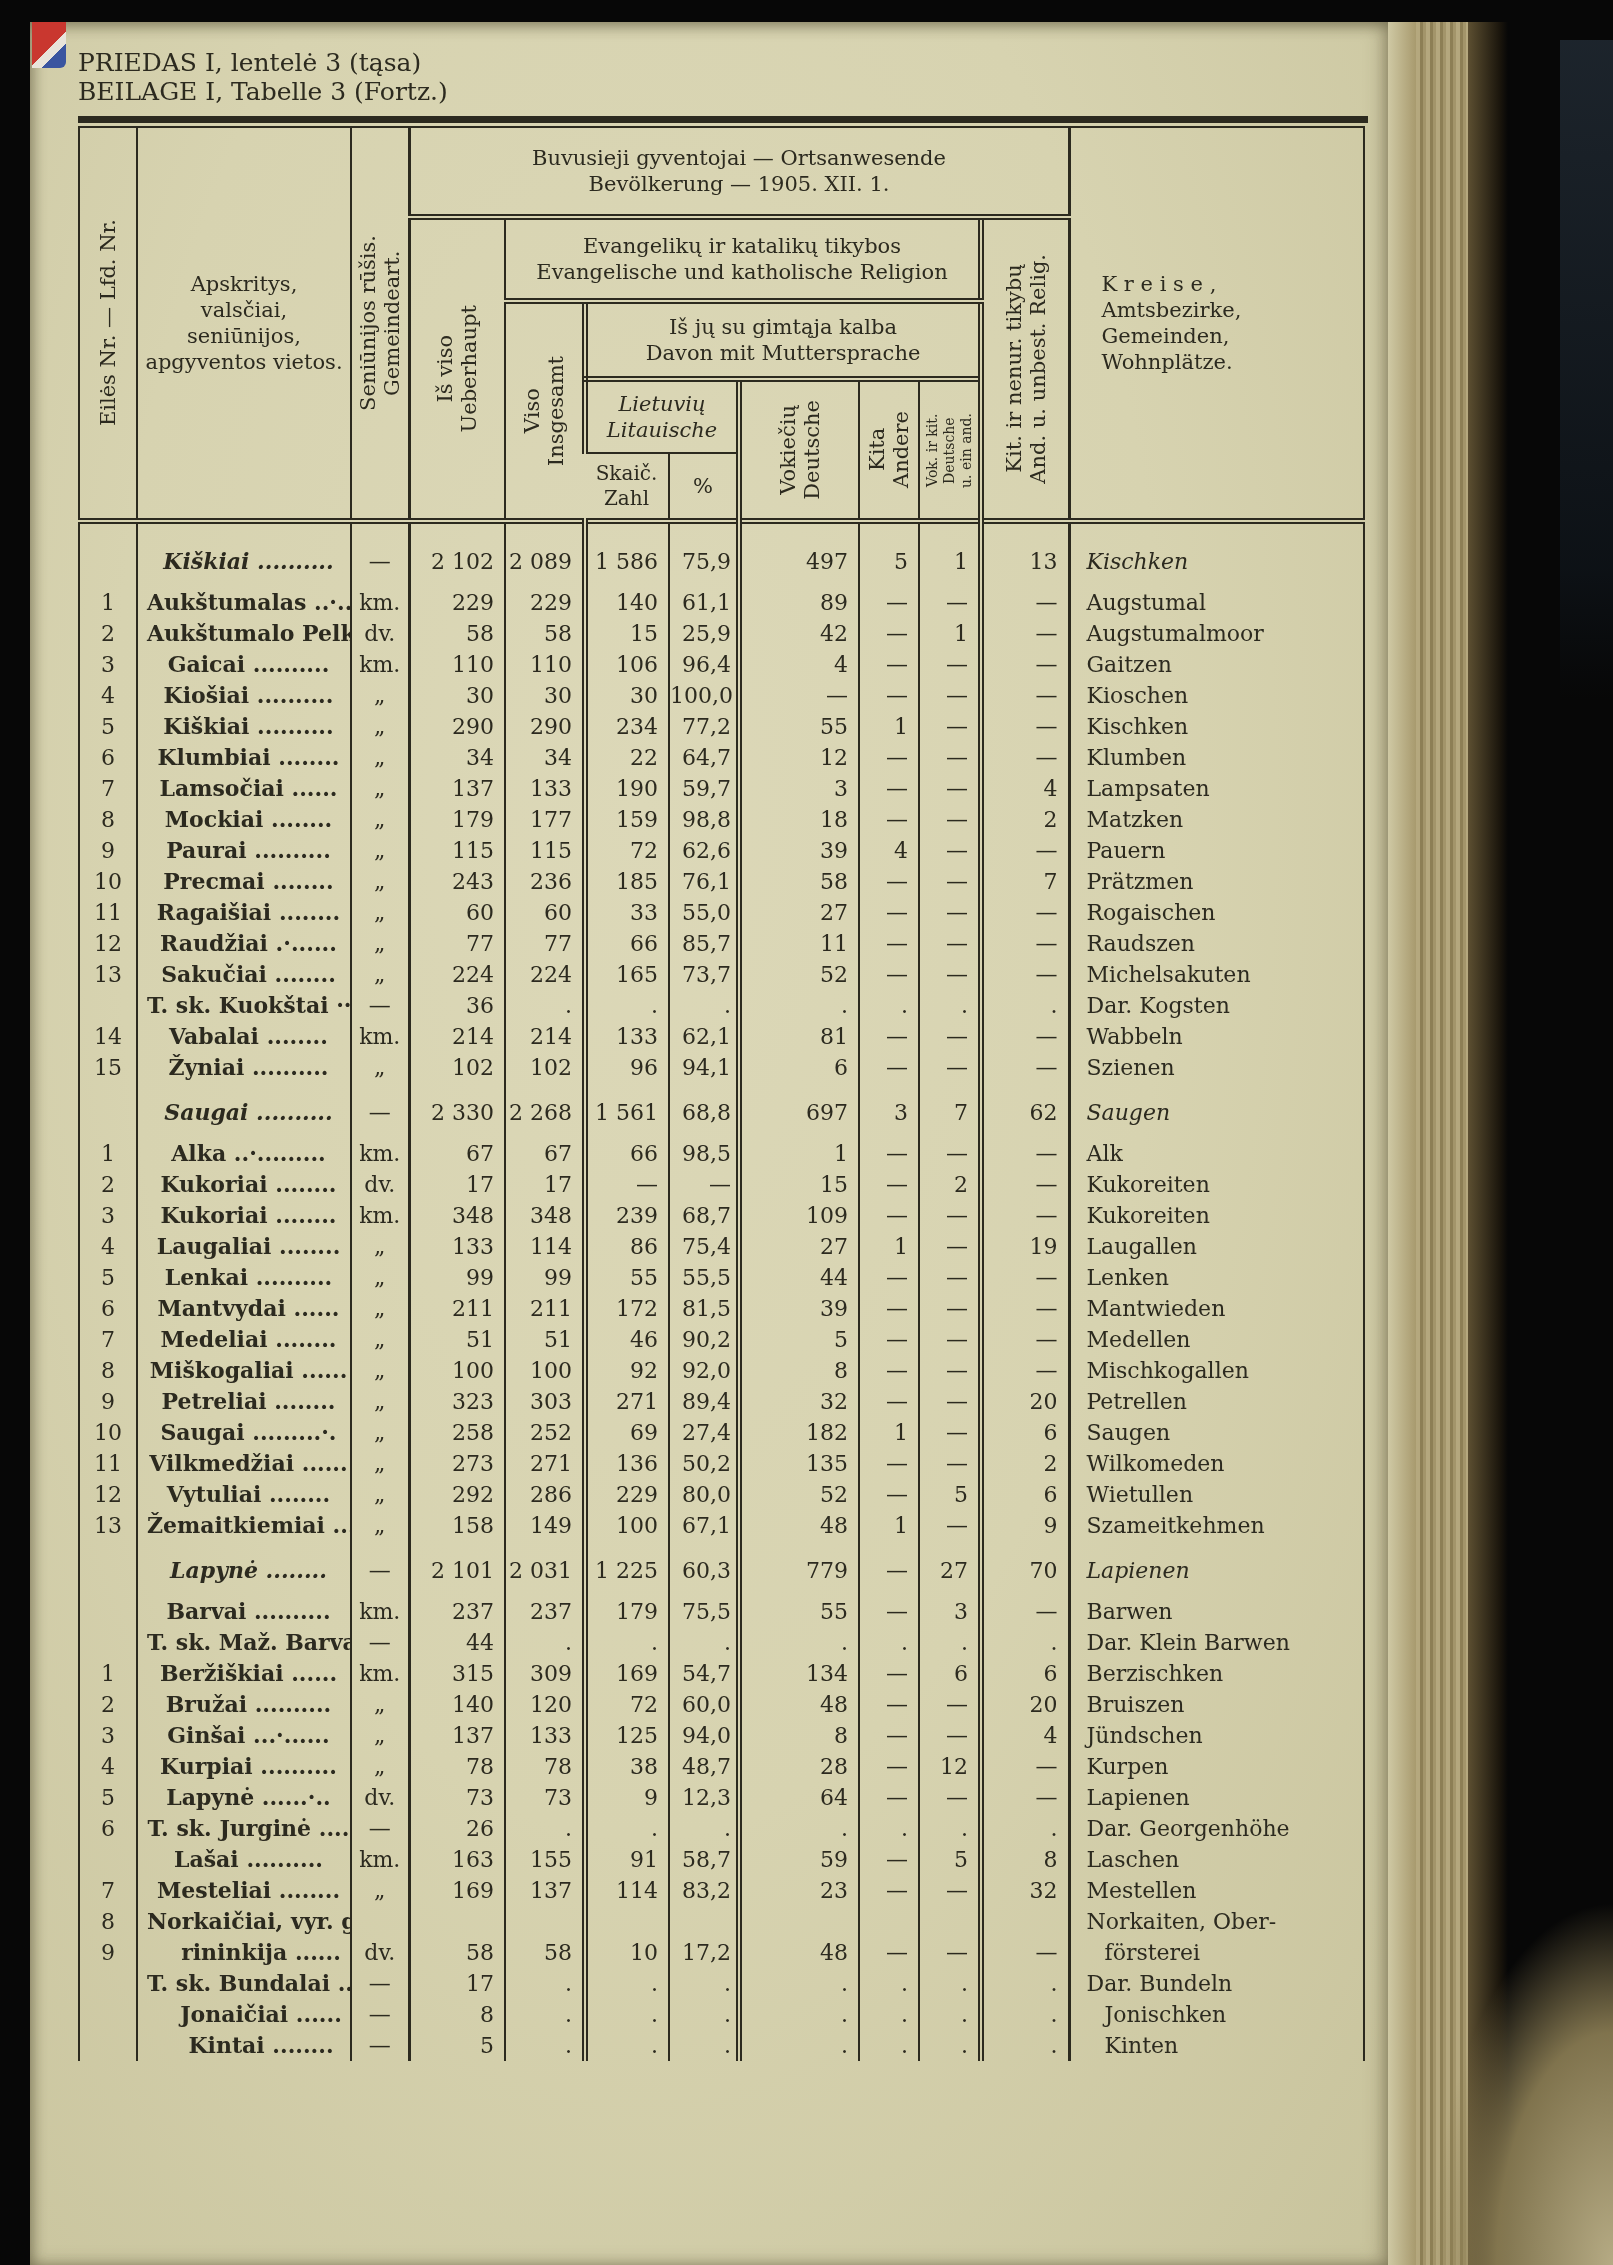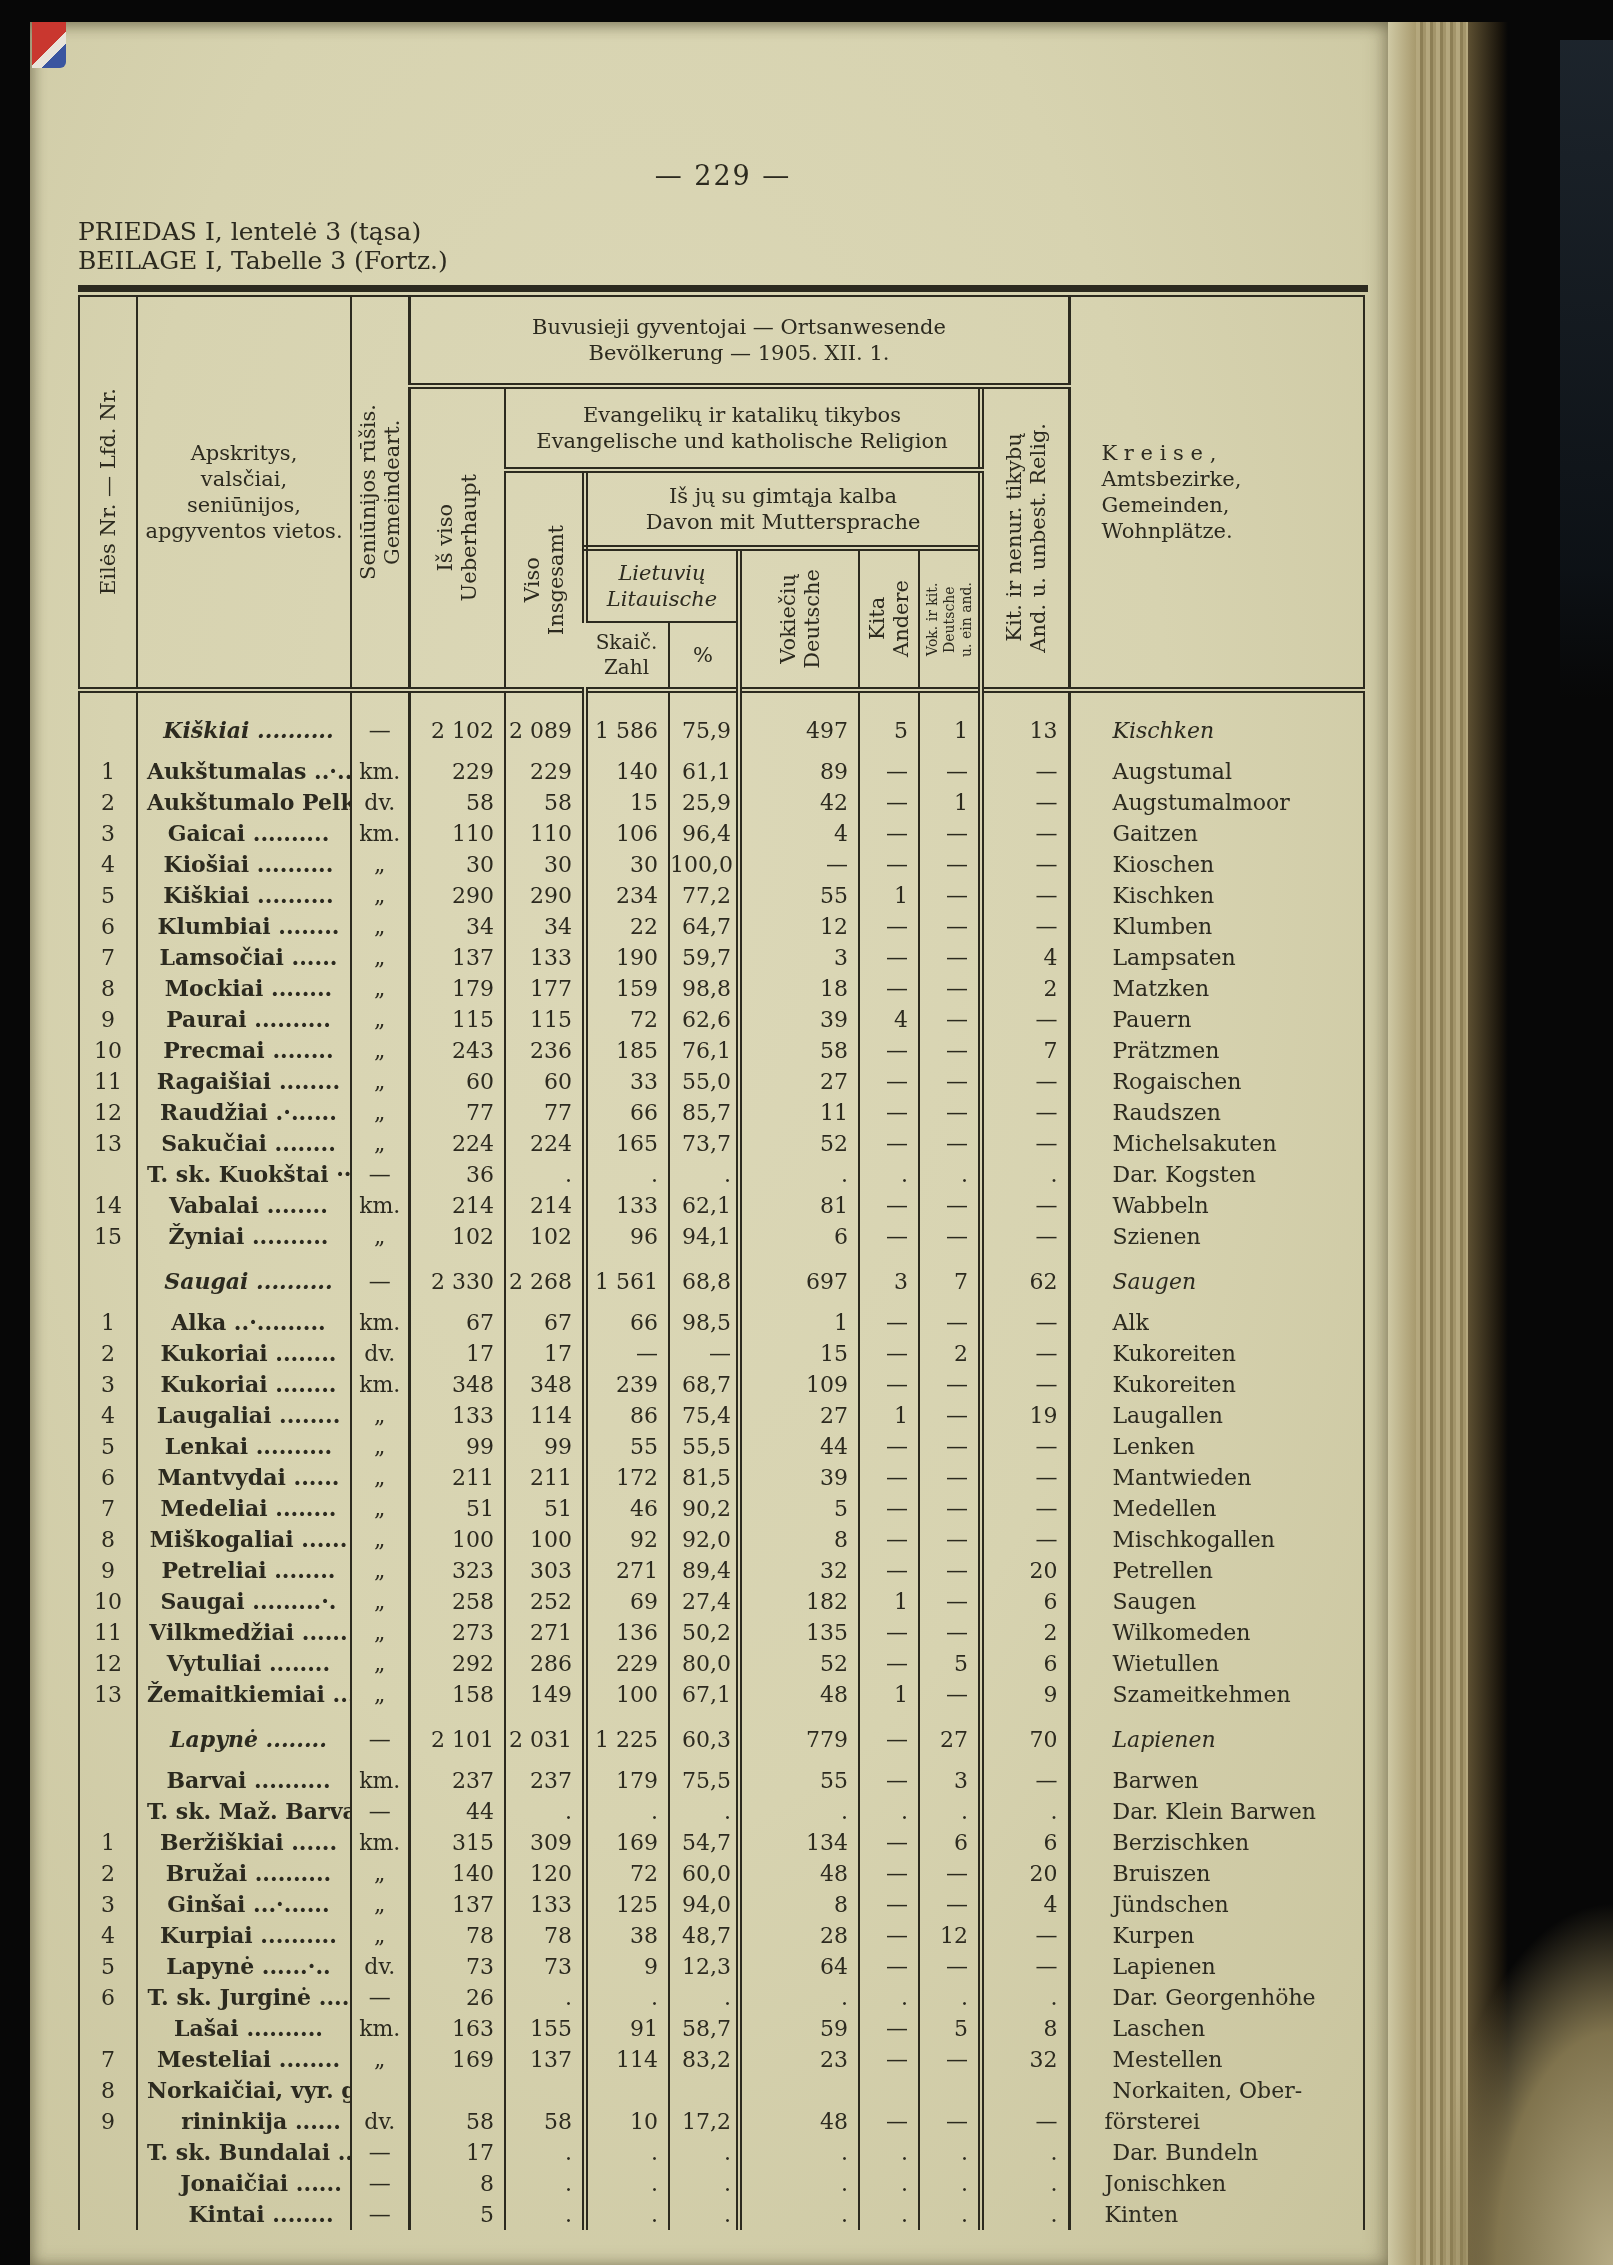--- a/index.html
+++ b/index.html
@@ -56,33 +56,32 @@
   .h-liet{height:70px;font-size:21px;}
   .h-skaic{height:64px;font-size:20px;}
   .h-pct{font-size:21px;}
   tbody{border-top:6px double var(--ink);}
   tbody td{height:31px;font-size:22px;line-height:1.05;overflow:hidden;white-space:nowrap;}
   td.c-name{text-align:center;padding-left:9px;font-weight:bold;}
   td.c-nr{text-align:center;}
   td.c-gem{text-align:center;}
   td.num{text-align:right;padding-right:10px;}
   td.c-v4{padding-right:5px;}
-  td.c-de{text-align:left;padding-left:42px;}
+  td.c-de{text-align:left;padding-left:16px;}
   tr.sec td{padding-top:14px;padding-bottom:10px;}
   tr.sec td.c-name, tr.sec td.c-de{font-style:italic;}
   td .ind, td.ind{padding-left:34px;}
   tr:first-child.sec td{padding-top:22px;}
 </style>
 </head>
 <body>
 
 <div class="page">
   <div class="corner-logo"></div>
   <div class="content">
-    <div class="page-number">— 229 —</div>
     <div class="title-row">
       <span>PRIEDAS I, lentelė 3 (tąsa)</span>
       <span>BEILAGE I, Tabelle 3 (Fortz.)</span>
     </div>
 
     <div class="table-wrap">
       <table>
         <colgroup>
           <col style="width:58px">
             <col style="width:214px">

